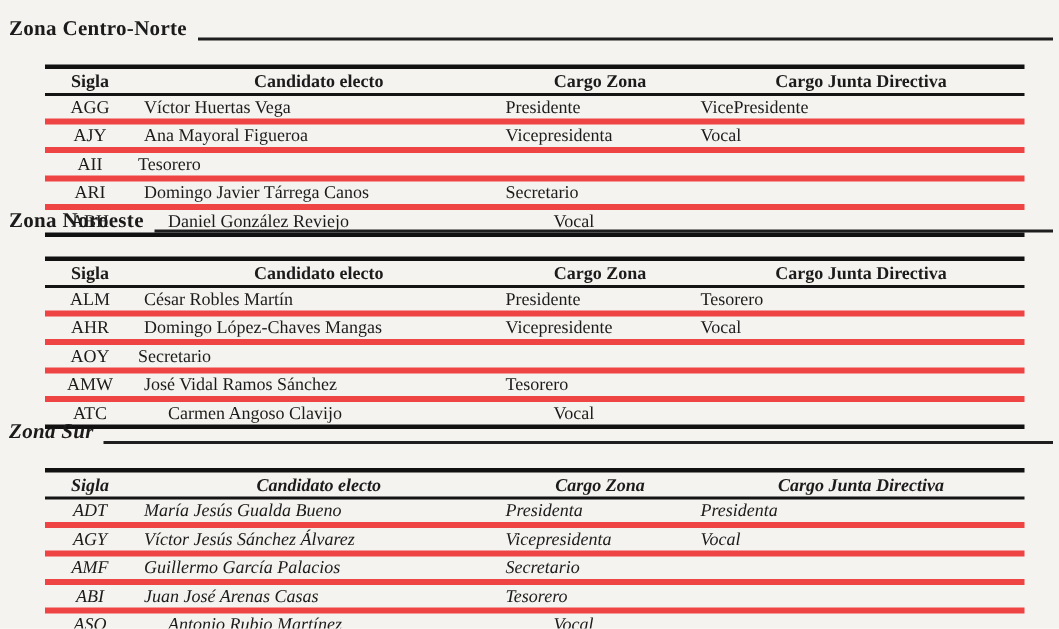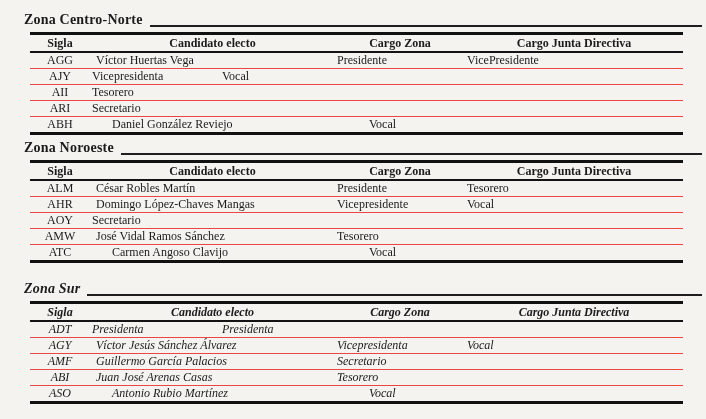--- a/index.html
+++ b/index.html
@@ -9,36 +9,36 @@
     background:#f5f3ef;
     color:#1b1b1b;
     font-family:"Liberation Serif", serif;
     overflow:hidden;
   }
   .section { position:absolute; left:0; width:706px; }
   .section-1 { top:13px; }
   .section-2 { top:141px; }
   .section-3 { top:282px;font-style:italic; }
 
-  .title-row { display:flex; align-items:flex-end; padding-left:24px; height:15px; }
+  .title-row { display:flex; align-items:flex-end; padding-left:6px; height:15px; }
   .section-title {
     font-size:14px; font-weight:bold; white-space:nowrap;
     padding-right:7px; letter-spacing:.2px;
   }
   .title-rule { flex:1; border-bottom:2px solid #1e1e1e; margin:0 4px 1px 0; }
 
   .ztable {
-    margin-left:30px; margin-top:4px; width:653px;
+    margin-left:30px; margin-top:15px; width:653px;
     border-top:3px solid #111; border-bottom:3px solid #111;
     box-sizing:border-box;
   }
   .row {
     display:flex; align-items:center;
     height:15px; font-size:12px;
-    border-bottom:1px solid #ef4444;
+    border-bottom:4px solid #ef4444;
   }
   .row:last-child { border-bottom:none;gap:16px; }
   .header-row {
     height:16px; font-weight:bold;
     border-bottom:2px solid #141414;
   }
   .c-sigla { width:60px; text-align:center; }
   .c-cand  { width:245px; padding-left:6px; box-sizing:border-box; }
   .c-zona  { width:130px; padding-left:2px; box-sizing:border-box; }
   .c-junta { flex:1; padding-left:2px; box-sizing:border-box; }
@@ -65,30 +65,32 @@
         <span class="cell c-junta">Cargo Junta Directiva</span>
       </div>
       <div class="row">
         <span class="cell c-sigla">AGG</span>
         <span class="cell c-cand">Víctor Huertas Vega</span>
         <span class="cell c-zona">Presidente</span>
         <span class="cell c-junta">VicePresidente</span>
       </div>
       <div class="row">
         <span class="cell c-sigla">AJY</span>
+        <span class="cell c-cand">Ana Mayoral Figueroa</span>
         <span class="cell c-zona">Vicepresidenta</span>
         <span class="cell c-junta">Vocal</span>
       </div>
       <div class="row">
         <span class="cell c-sigla">AII</span>
         <span class="cell c-zona">Tesorero</span>
         <span class="cell c-junta"></span>
       </div>
       <div class="row">
         <span class="cell c-sigla">ARI</span>
+        <span class="cell c-cand">Domingo Javier Tárrega Canos</span>
         <span class="cell c-zona">Secretario</span>
         <span class="cell c-junta"></span>
       </div>
       <div class="row">
         <span class="cell c-sigla">ABH</span>
         <span class="cell c-cand">Daniel González Reviejo</span>
         <span class="cell c-zona">Vocal</span>
         <span class="cell c-junta"></span>
       </div>
     </div>
@@ -145,20 +147,21 @@
     </div>
     <div class="ztable">
       <div class="row header-row">
         <span class="cell c-sigla">Sigla</span>
         <span class="cell c-cand">Candidato electo</span>
         <span class="cell c-zona">Cargo Zona</span>
         <span class="cell c-junta">Cargo Junta Directiva</span>
       </div>
       <div class="row">
         <span class="cell c-sigla">ADT</span>
+        <span class="cell c-cand">María Jesús Gualda Bueno</span>
         <span class="cell c-zona">Presidenta</span>
         <span class="cell c-junta">Presidenta</span>
       </div>
       <div class="row">
         <span class="cell c-sigla">AGY</span>
         <span class="cell c-cand">Víctor Jesús Sánchez Álvarez</span>
         <span class="cell c-zona">Vicepresidenta</span>
         <span class="cell c-junta">Vocal</span>
       </div>
       <div class="row">

